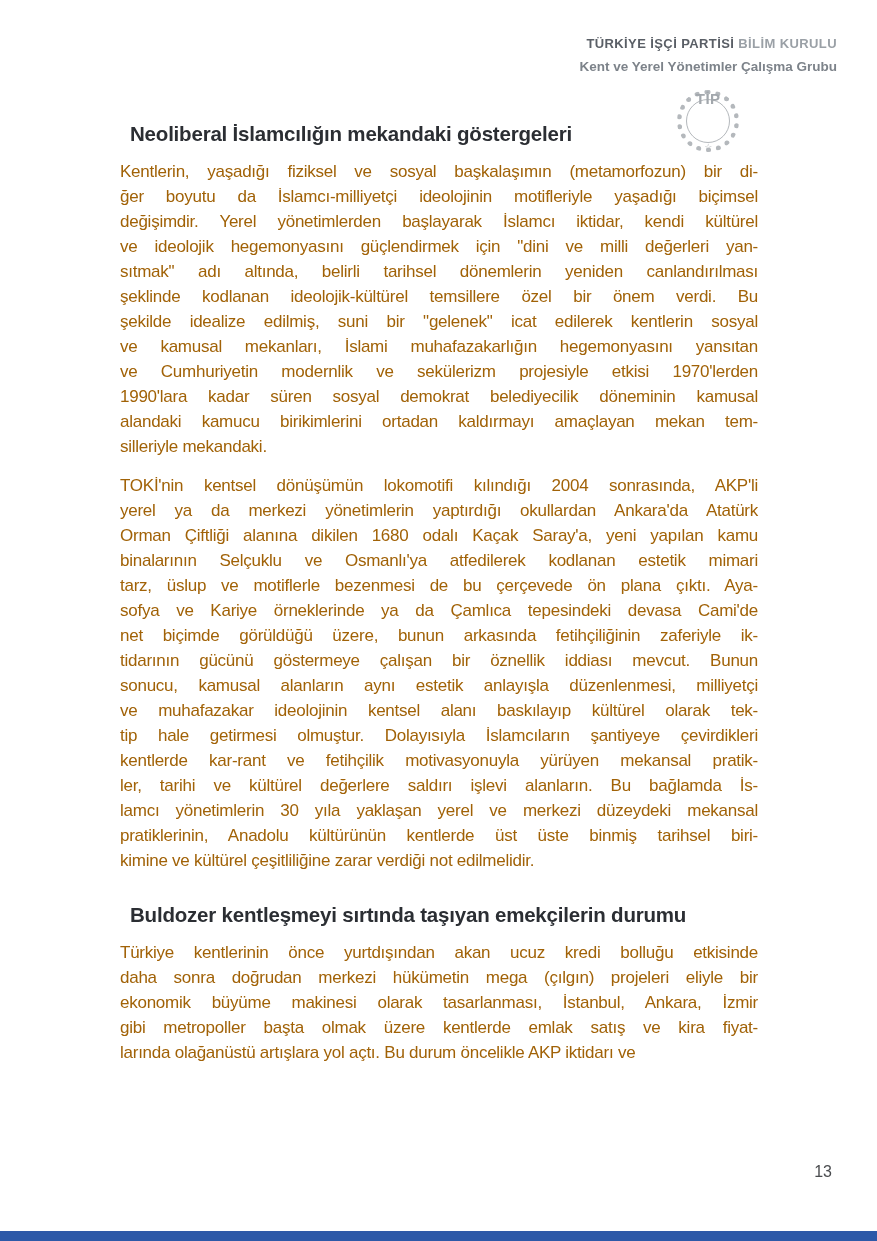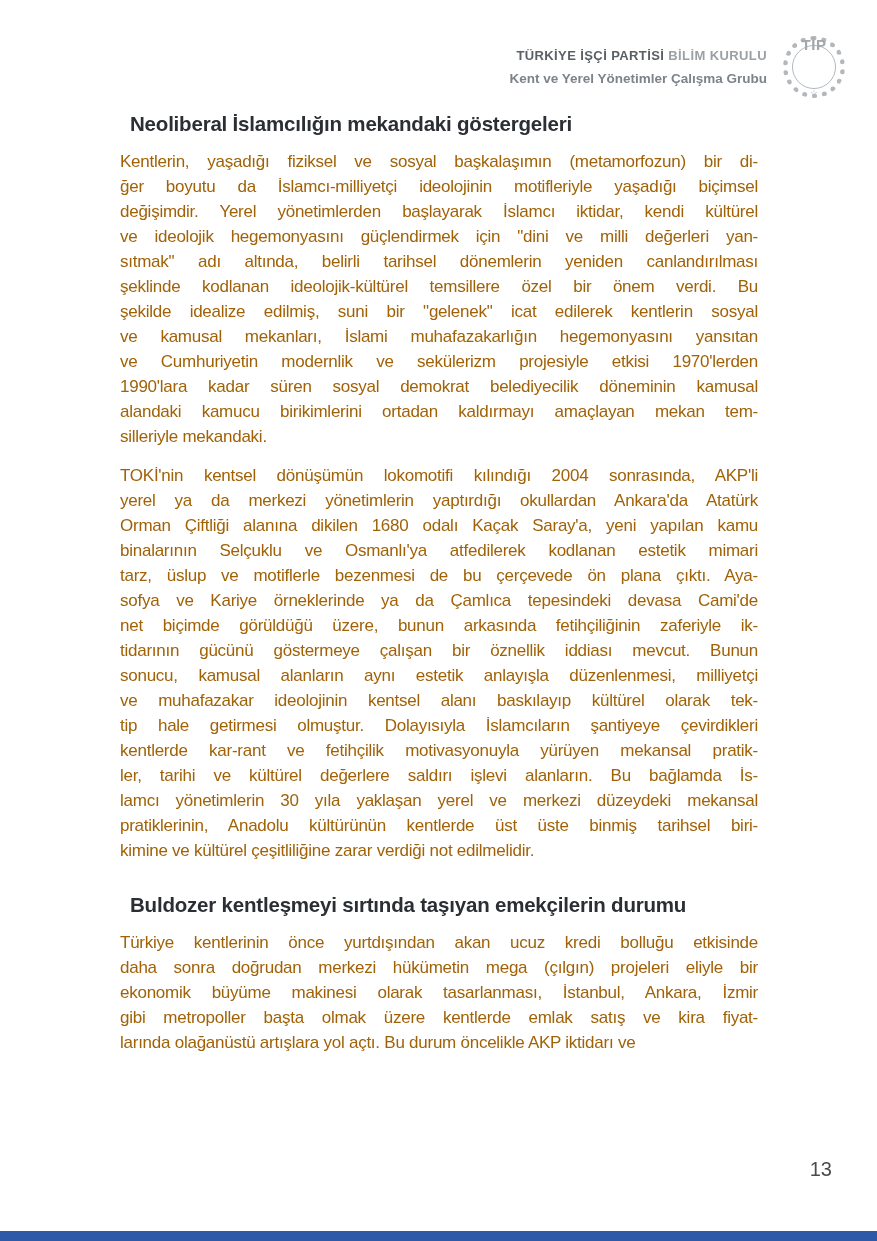--- a/index.html
+++ b/index.html
@@ -12,24 +12,25 @@
     background: #ffffff;
     overflow: hidden;
     font-family: "Liberation Sans", "DejaVu Sans", sans-serif;
     color: #3d3f42;
   }
 
   
   .header {
     position: absolute;
     top: 36px;
-    right: 32px;
+    right: 40px;
     display: flex;
     align-items: center;
     gap: 16px;
+    flex-direction: column;
   }
   .header-text { text-align: right; }
   .header-line1 {
     font-size: 13px;
     letter-spacing: 0.4px;
     white-space: nowrap;
   }
   .org-bold { font-weight: 700; color: #5a5f66; }
   .org-light { font-weight: 600; color: #9aa0a6; }
   .header-line2 {
@@ -85,20 +86,21 @@
     left: 120px;
     width: 638px;
   }
   h2.section-heading {
     font-size: 20.5px;
     font-weight: 700;
     color: #2b2e33;
     letter-spacing: -0.2px;
     padding-left: 10px;
     margin-bottom: 13px;
+    margin-top: 10px;
   }
   .section-heading.second { margin-top: 30px; }
   .paragraph {
     font-size: 17px;
     line-height: 25px;
     letter-spacing: -0.25px;
     color: #a16207;
     margin-bottom: 14px;
   }
   .paragraph .line {
@@ -108,21 +110,21 @@
   }
   .paragraph .line.last {
     text-align-last: left;
   }
 
   
   .page-number {
     position: absolute;
     right: 45px;
     bottom: 60px;
-    font-size: 20px;
+    font-size: 16px;
     color: #4a4c4f;
   }
   .footer-bar {
     position: absolute;
     left: 0;
     bottom: 0;
     width: 100%;
     height: 10px;
   }
 </style>

